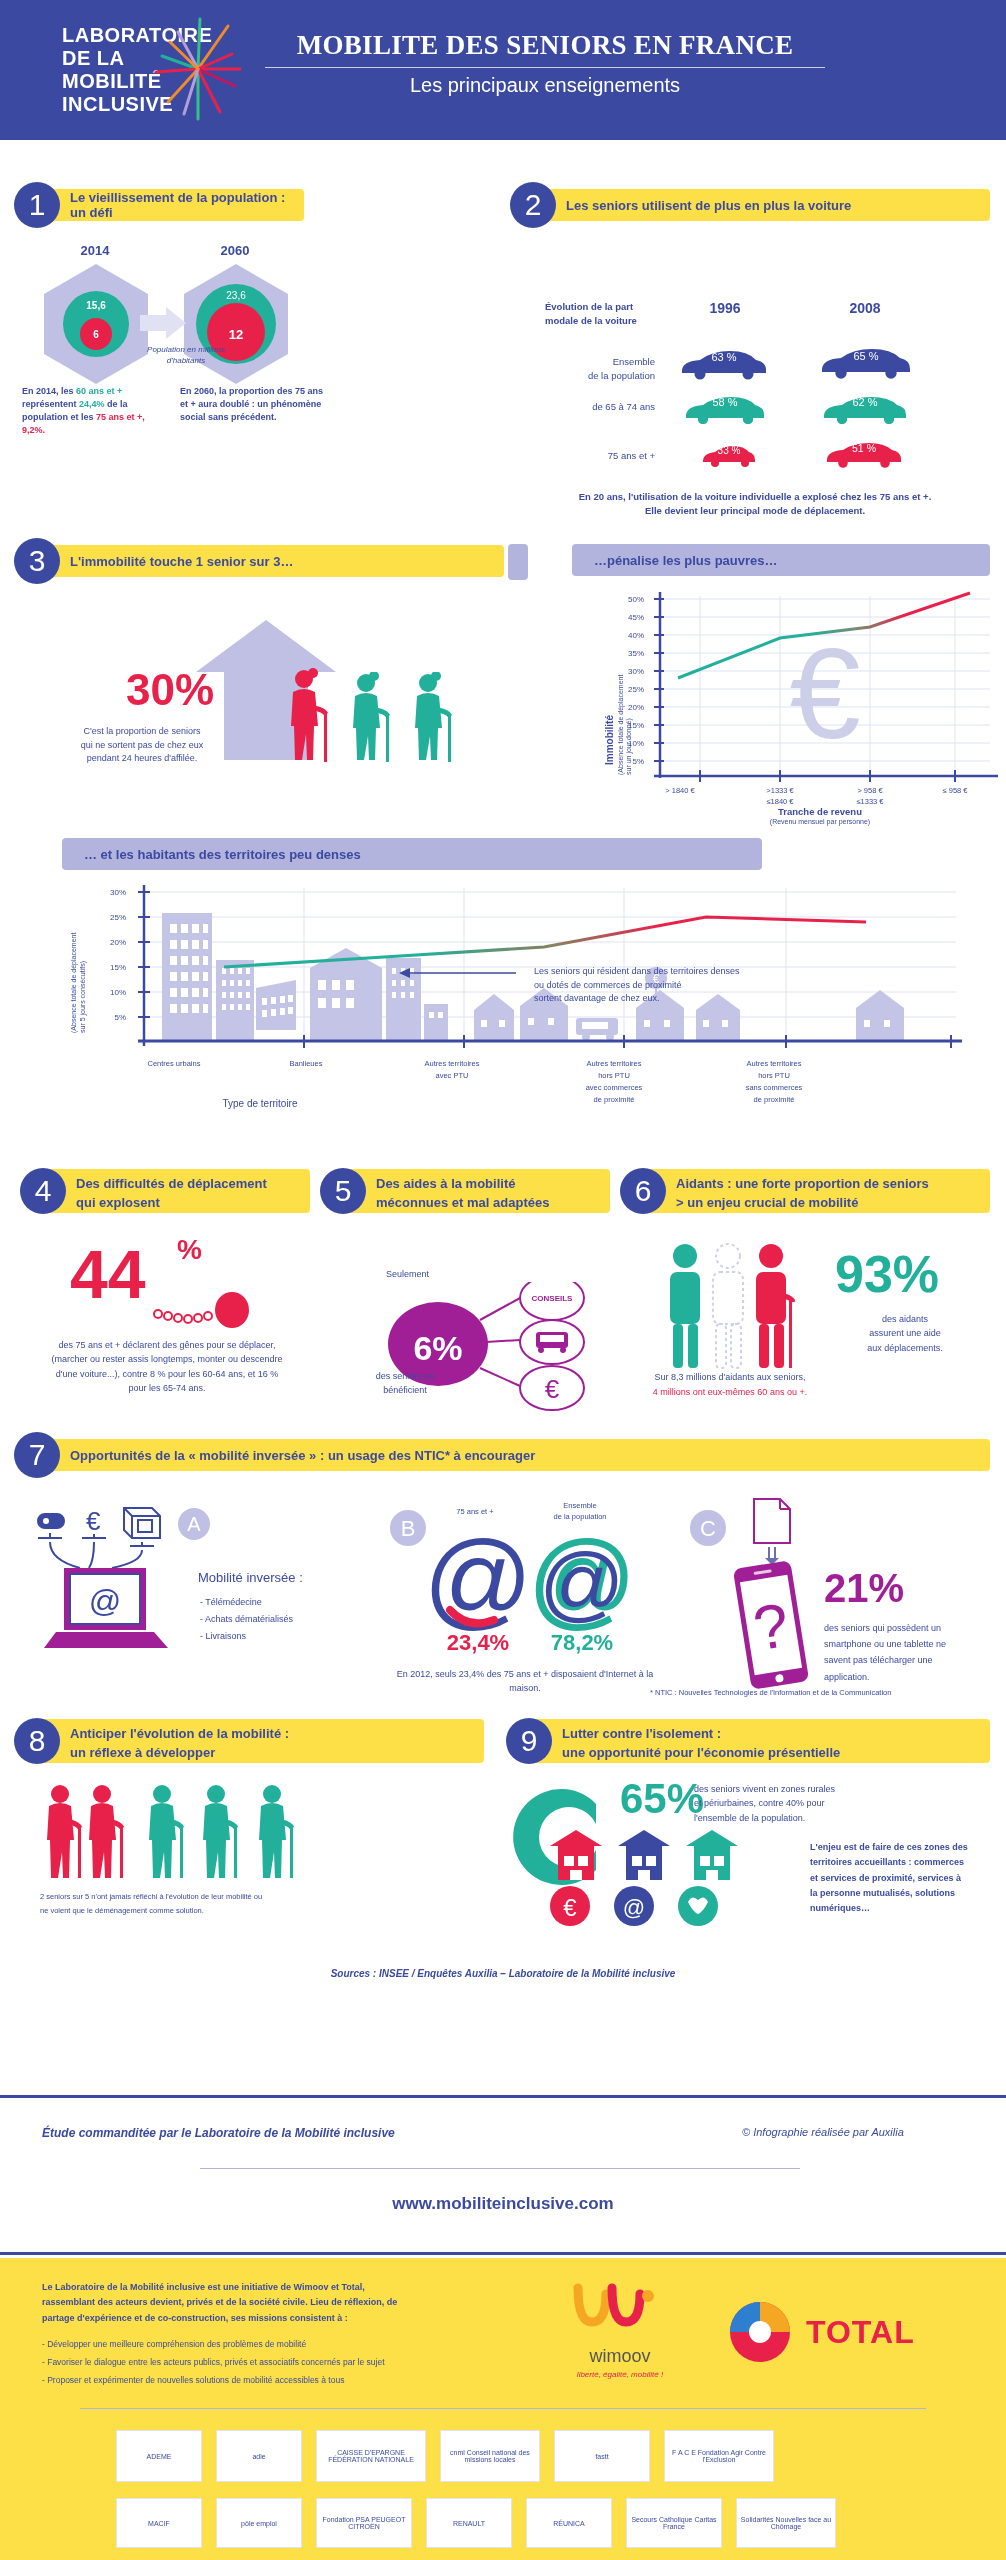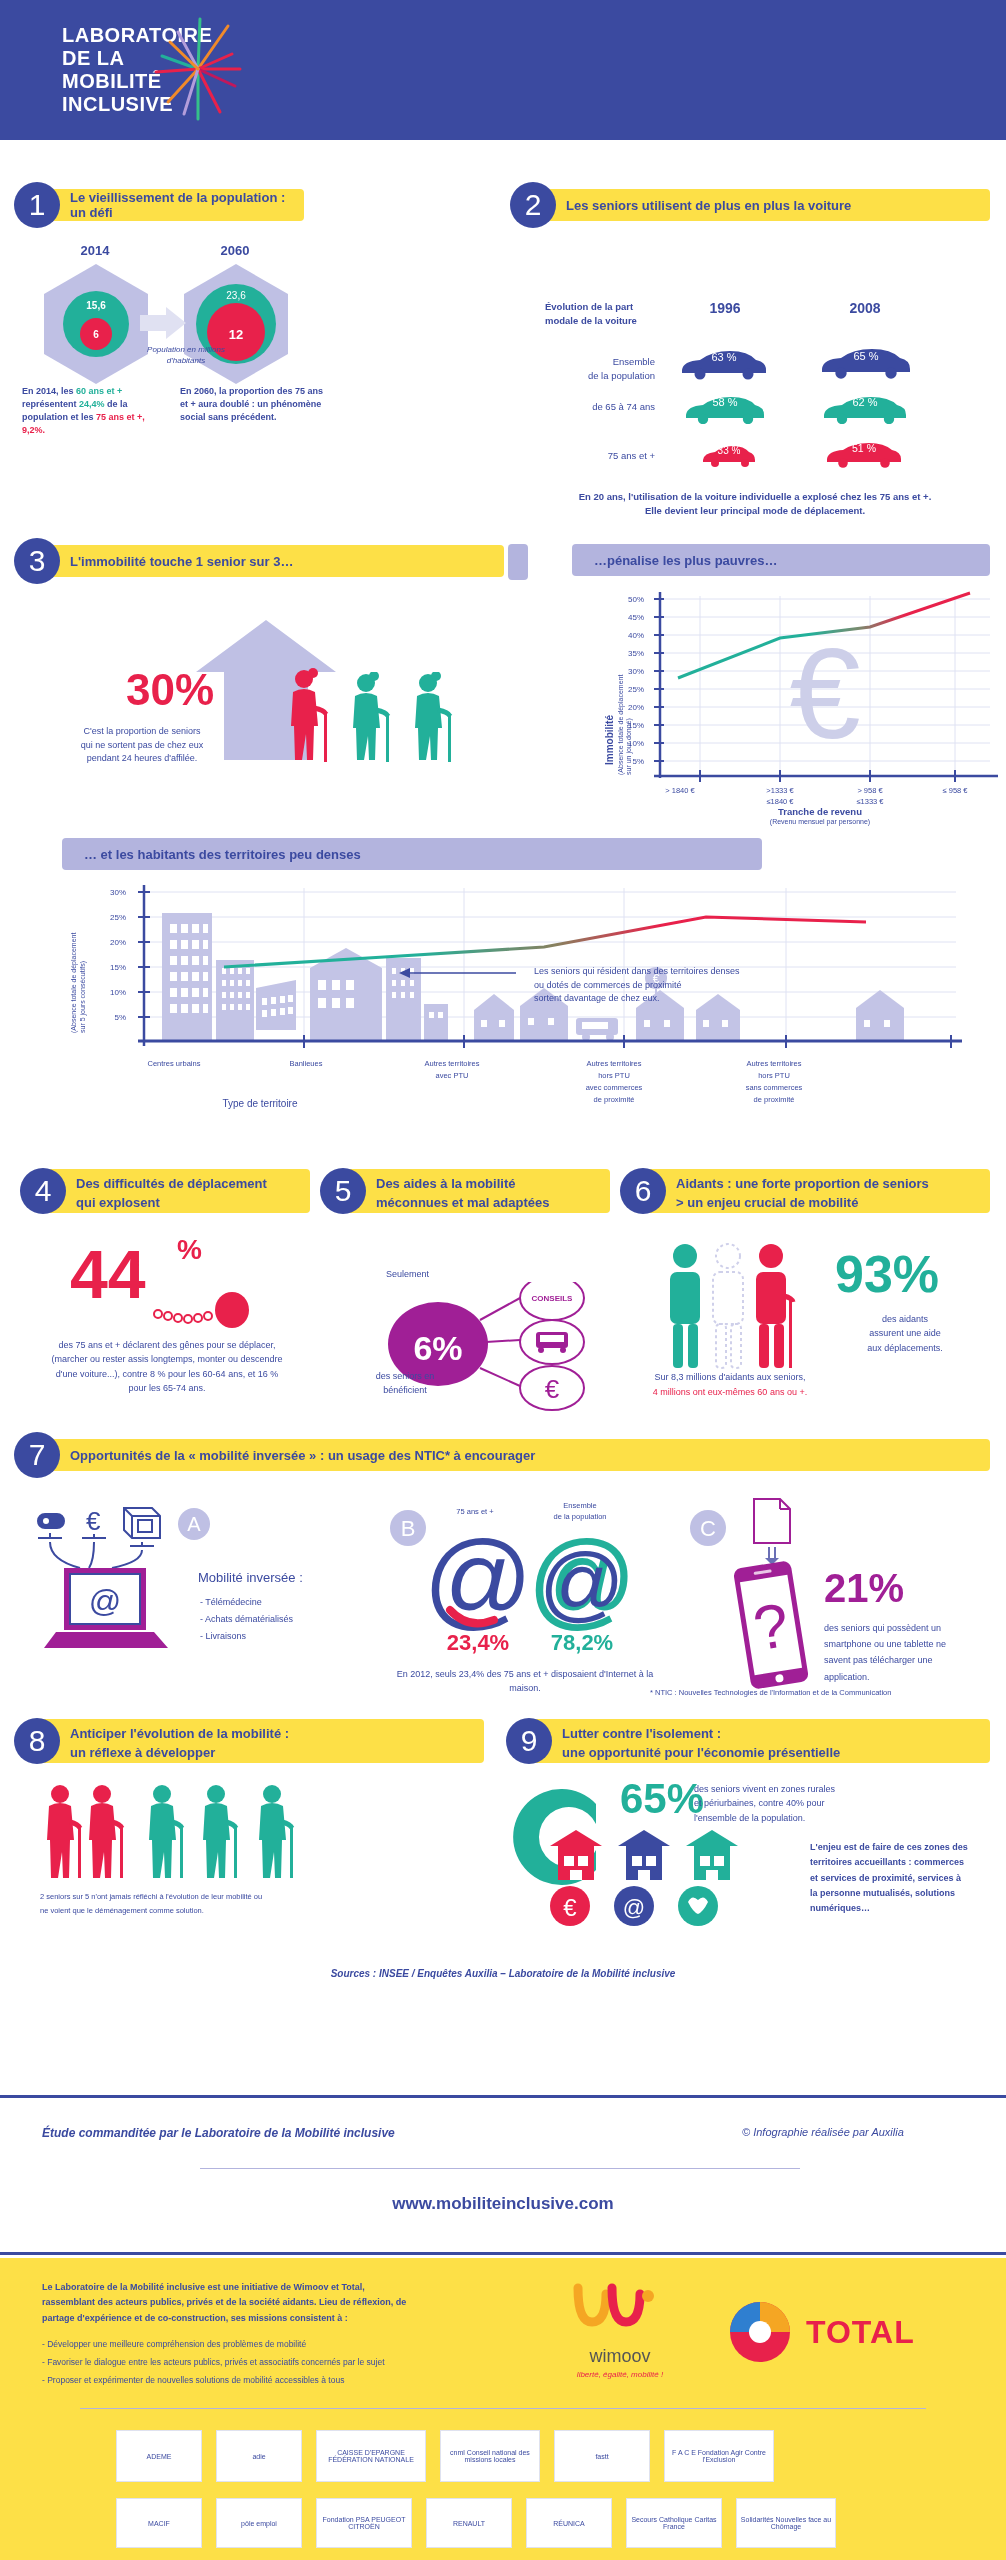--- a/index.html
+++ b/index.html
@@ -70,20 +70,25 @@
       <line x1="58" y1="55" x2="100" y2="55" stroke="#e8214b"></line>
       <line x1="58" y1="55" x2="16" y2="58" stroke="#e8214b"></line>
       <line x1="58" y1="55" x2="95" y2="72" stroke="#c2185b"></line>
       <line x1="58" y1="55" x2="28" y2="88" stroke="#f08a2a"></line>
       <line x1="58" y1="55" x2="58" y2="105" stroke="#35c08a"></line>
       <line x1="58" y1="55" x2="80" y2="98" stroke="#e8214b"></line>
       <line x1="58" y1="55" x2="44" y2="100" stroke="#b39ddb"></line>
       <line x1="58" y1="55" x2="30" y2="28" stroke="#f08a2a"></line>
     </g>
   </svg>
+  <div id="title-block">
+    <div id="maintitle">MOBILITE DES SENIORS EN FRANCE</div>
+    <div id="title-rule"></div>
+    <div id="subtitle">Les principaux enseignements</div>
+  </div>
 </div>
 
 <div class="abs" style="left:14px;top:182px;width:290px;">
   <div class="sec">
     <div class="circ">1</div>
     <div class="bar">Le vieillissement de la population : un défi</div>
   </div>
 </div>
 
 <div class="abs ctr" style="left:45px;top:243px;width:100px;font-size:13px;font-weight:bold;">2014</div>
@@ -832,21 +837,21 @@
 <div id="footer-band">
   <div class="abs bold ital" style="left:42px;top:28px;font-size:12px;">Étude commanditée par le Laboratoire de la Mobilité inclusive</div>
   <div class="abs ital" style="left:742px;top:28px;font-size:11px;">© Infographie réalisée par Auxilia</div>
   <div class="abs" style="left:200px;top:70px;width:600px;height:1px;background:#b3b4de;"></div>
   <div class="abs ctr bold" style="left:0;top:96px;width:1006px;font-size:17px;">www.mobiliteinclusive.com</div>
 </div>
 
 <div id="bottom-band">
   <div class="abs bold" style="left:42px;top:22px;width:380px;font-size:9px;line-height:1.7;">
     <div>Le Laboratoire de la Mobilité inclusive est une initiative de Wimoov et Total,</div>
-    <div>rassemblant des acteurs publics, privés et de la société aidants. Lieu de réflexion, de</div>
+    <div>rassemblant des acteurs devient, privés et de la société civile. Lieu de réflexion, de</div>
     <div>partage d'expérience et de co-construction, ses missions consistent à :</div>
   </div>
   <div class="abs" style="left:42px;top:78px;width:400px;font-size:8.5px;line-height:2.1;">
     <div>- Développer une meilleure compréhension des problèmes de mobilité</div>
     <div>- Favoriser le dialogue entre les acteurs publics, privés et associatifs concernés par le sujet</div>
     <div>- Proposer et expérimenter de nouvelles solutions de mobilité accessibles à tous</div>
   </div>
 
   <svg class="abs" style="left:560px;top:24px;" width="120" height="60" viewBox="0 0 120 60">
     <path d="M18 6 q0 34 14 34 q14 0 14 -28" stroke="#f5a623" stroke-width="9" fill="none" stroke-linecap="round"></path>

